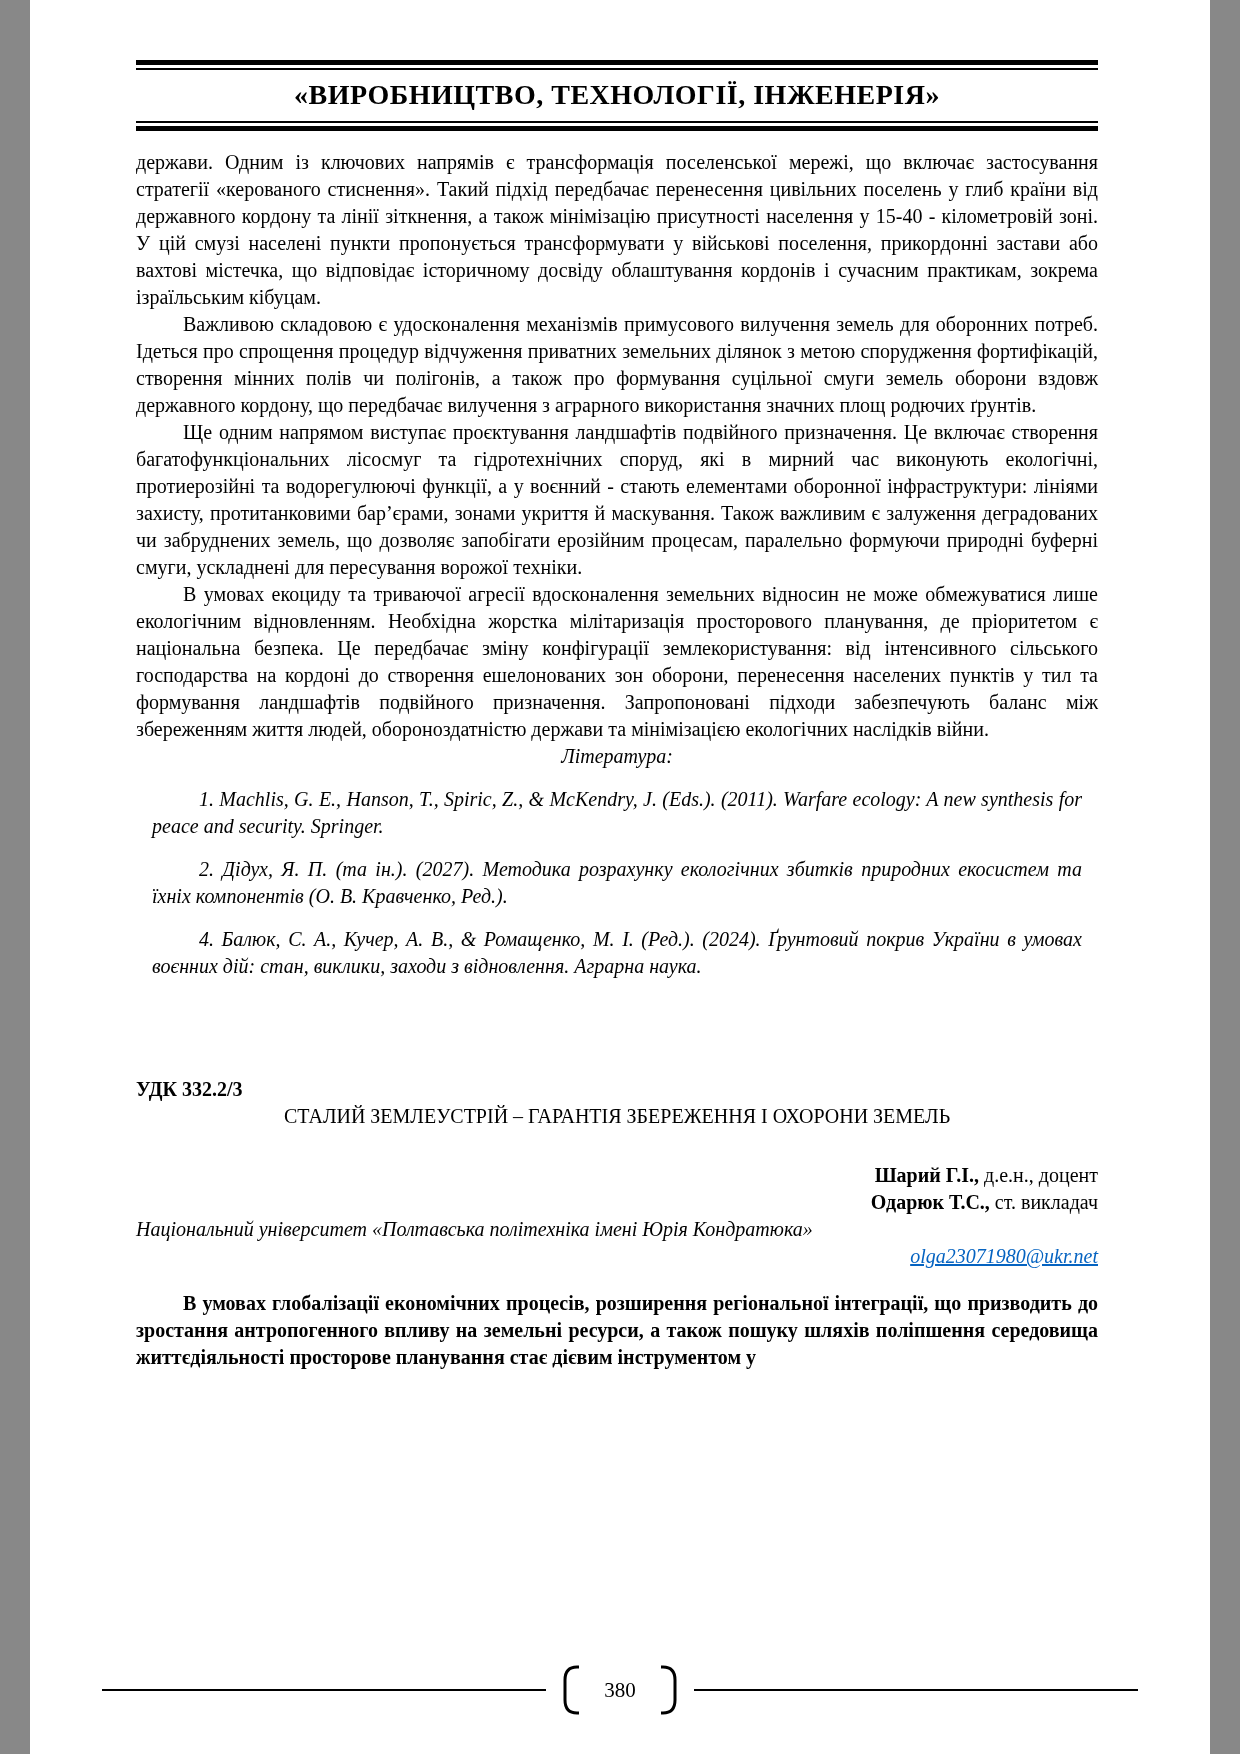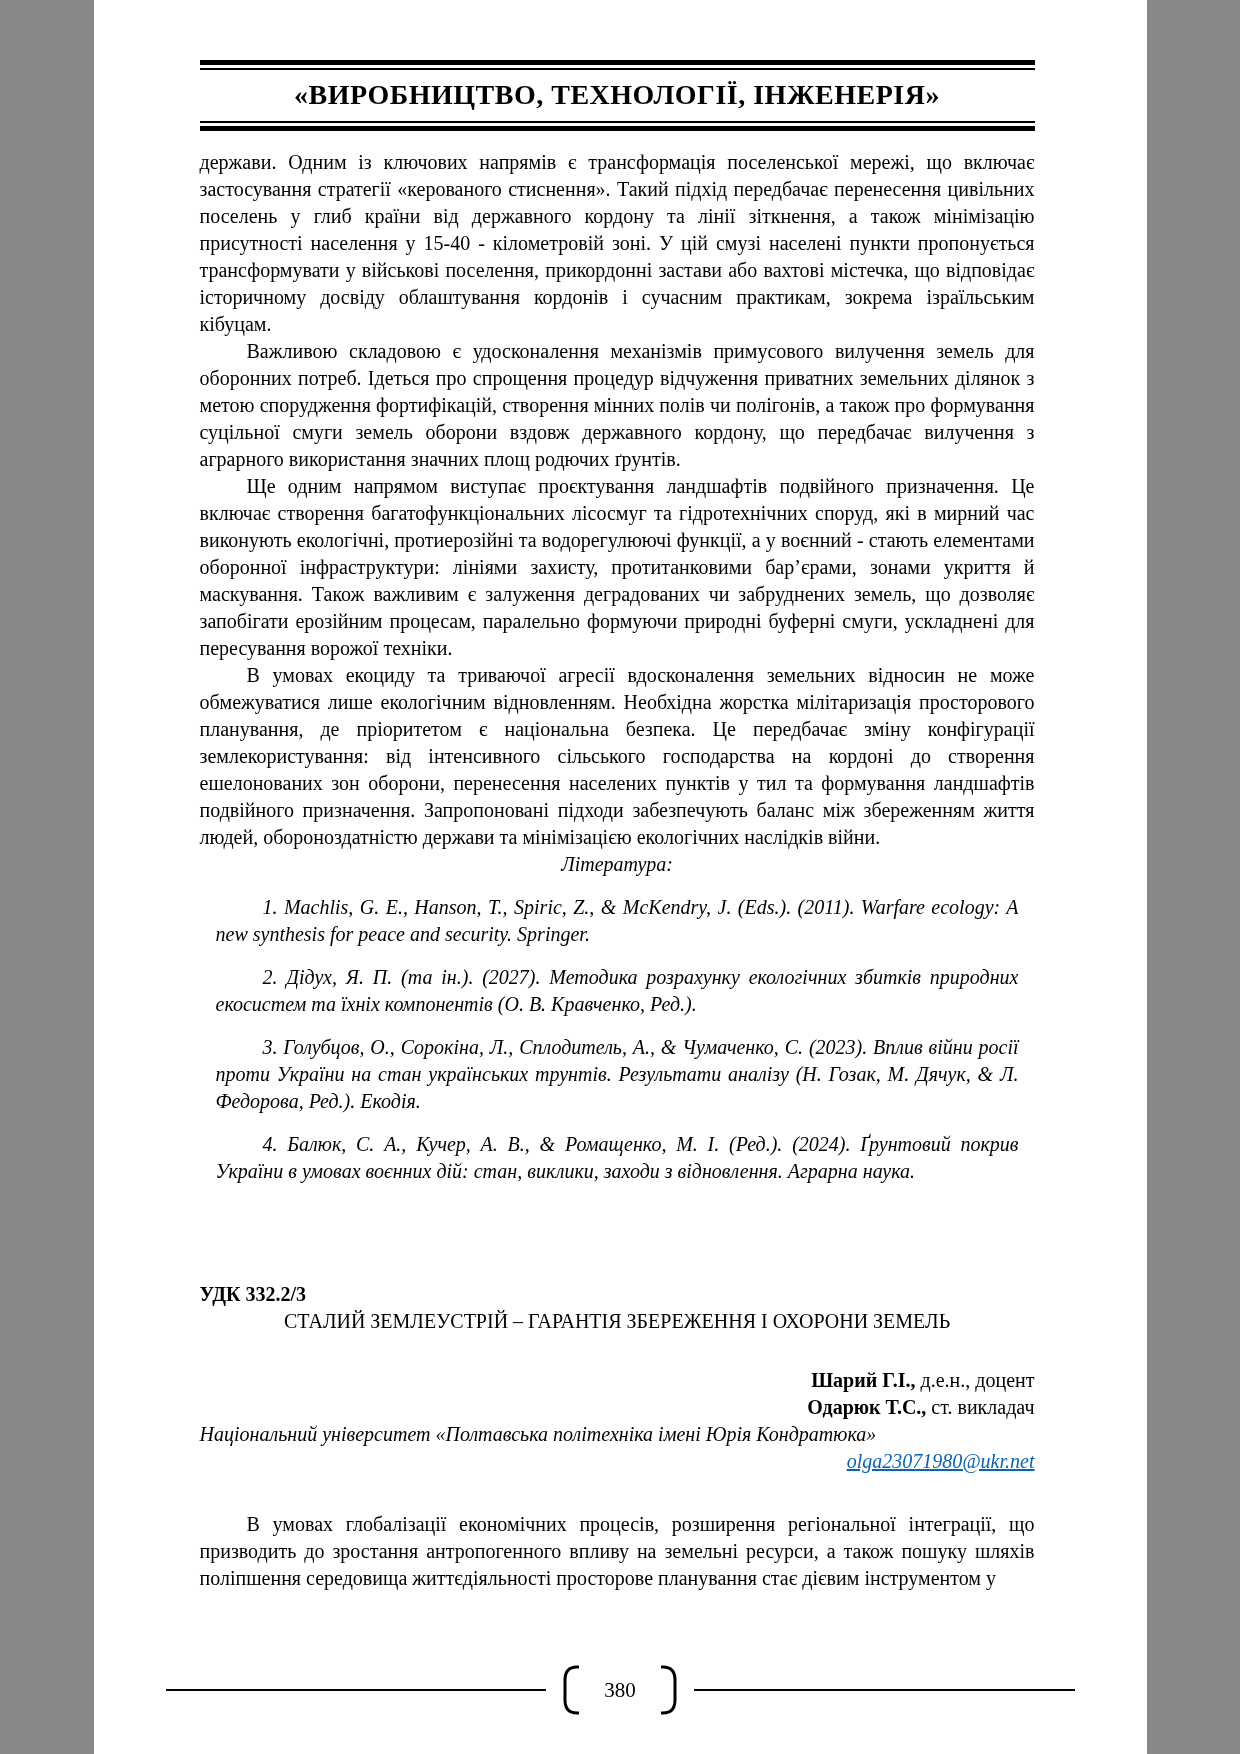--- a/index.html
+++ b/index.html
@@ -1,18 +1,18 @@
 <!DOCTYPE html>
 <html lang="uk" style="--link-color: #0563C1;"><head>
 <meta charset="utf-8">
 <style>
   html,body{margin:0;padding:0;background:#888;}
   .page{
     position:relative;
-    width:1053px;height:1754px;
+    width:1180px;height:1754px;
     margin:0 auto;
     background:#ffffff;
     font-family:"Liberation Serif","DejaVu Serif",serif;
     color:#000;
     box-sizing:border-box;
     padding:60px 112px 0 106px;
     overflow:hidden;
   }
   
   .journal-header{margin-bottom:18px;}
@@ -68,21 +68,21 @@
   .email-line{
     text-align:right;
     font-style:italic;
     margin:0;
   }
   .email-link{
     color:var(--link-color,#0563C1);
     text-decoration:underline;
     cursor:pointer;
   }
-  .intro{margin-top:36px;}
+  .intro{margin-top:20px;font-weight:bold;}
   
   .footer{
     position:absolute;
     left:0;right:0;
     bottom:38px;
     display:flex;
     align-items:center;
     justify-content:center;
     padding:0 72px;
   }
@@ -113,21 +113,20 @@
   <div class="bodytext">
     <p class="para">держави. Одним із ключових напрямів є трансформація поселенської мережі, що включає застосування стратегії «керованого стиснення». Такий підхід передбачає перенесення цивільних поселень у глиб країни від державного кордону та лінії зіткнення, а також мінімізацію присутності населення у 15-40 - кілометровій зоні. У цій смузі населені пункти пропонується трансформувати у військові поселення, прикордонні застави або вахтові містечка, що відповідає  історичному досвіду облаштування кордонів і сучасним практикам, зокрема ізраїльським кібуцам.</p>
     <p class="para indent">Важливою складовою є удосконалення механізмів примусового вилучення земель для оборонних потреб. Ідеться про спрощення процедур відчуження приватних земельних ділянок з метою спорудження фортифікацій, створення мінних полів чи полігонів, а також про формування суцільної смуги земель оборони вздовж державного кордону, що передбачає вилучення з аграрного використання значних площ родючих ґрунтів.</p>
     <p class="para indent">Ще одним напрямом виступає проєктування ландшафтів подвійного призначення. Це включає створення багатофункціональних лісосмуг та гідротехнічних споруд, які в мирний час виконують екологічні, протиерозійні та водорегулюючі функції, а у воєнний - стають елементами оборонної інфраструктури: лініями захисту, протитанковими бар’єрами, зонами укриття й маскування. Також важливим є залуження деградованих чи забруднених земель, що дозволяє запобігати ерозійним процесам, паралельно формуючи природні буферні смуги, ускладнені для пересування ворожої техніки.</p>
     <p class="para indent">В умовах екоциду та триваючої агресії вдосконалення земельних відносин не може обмежуватися лише екологічним відновленням. Необхідна жорстка мілітаризація просторового планування, де пріоритетом є національна безпека. Це передбачає зміну конфігурації землекористування: від інтенсивного сільського господарства на кордоні до створення ешелонованих зон оборони, перенесення населених пунктів у тил та формування ландшафтів подвійного призначення. Запропоновані підходи забезпечують баланс між збереженням життя людей, обороноздатністю держави та мінімізацією екологічних наслідків війни.</p>
 
     <p class="lit-heading">Література:</p>
 
     <p class="ref">1. Machlis, G. E., Hanson, T., Spiric, Z., &amp; McKendry, J. (Eds.). (2011). Warfare ecology: A new synthesis for peace and security. Springer.</p>
     <p class="ref">2. Дідух, Я. П. (та ін.). (2027). Методика розрахунку екологічних збитків природних екосистем та їхніх компонентів (О. В. Кравченко, Ред.).</p>
-    <p class="ref">3. Голубцов, О., Сорокіна, Л., Сплодитель, А., &amp; Чумаченко, С. (2023). Вплив війни росії проти України на стан українських трунтів. Результати аналізу (Н. Гозак, М. Дячук, &amp; Л. Федорова, Ред.). Екодія.</p>
     <p class="ref">4. Балюк, С. А., Кучер, А. В., &amp; Ромащенко, М. І. (Ред.). (2024). Ґрунтовий покрив України в умовах воєнних дій: стан, виклики, заходи з відновлення. Аграрна наука.</p>
   </div>
 
   <div class="bodytext">
     <p class="para udc">УДК 332.2/3</p>
     <p class="para article-title">СТАЛИЙ ЗЕМЛЕУСТРІЙ – ГАРАНТІЯ ЗБЕРЕЖЕННЯ І ОХОРОНИ ЗЕМЕЛЬ</p>
 
     <div class="authors">
       <p class="author-line"><span class="author-name">Шарий Г.І.,</span><span> д.е.н., доцент</span></p>
       <p class="author-line"><span class="author-name">Одарюк Т.С.,</span><span> ст. викладач</span></p>

